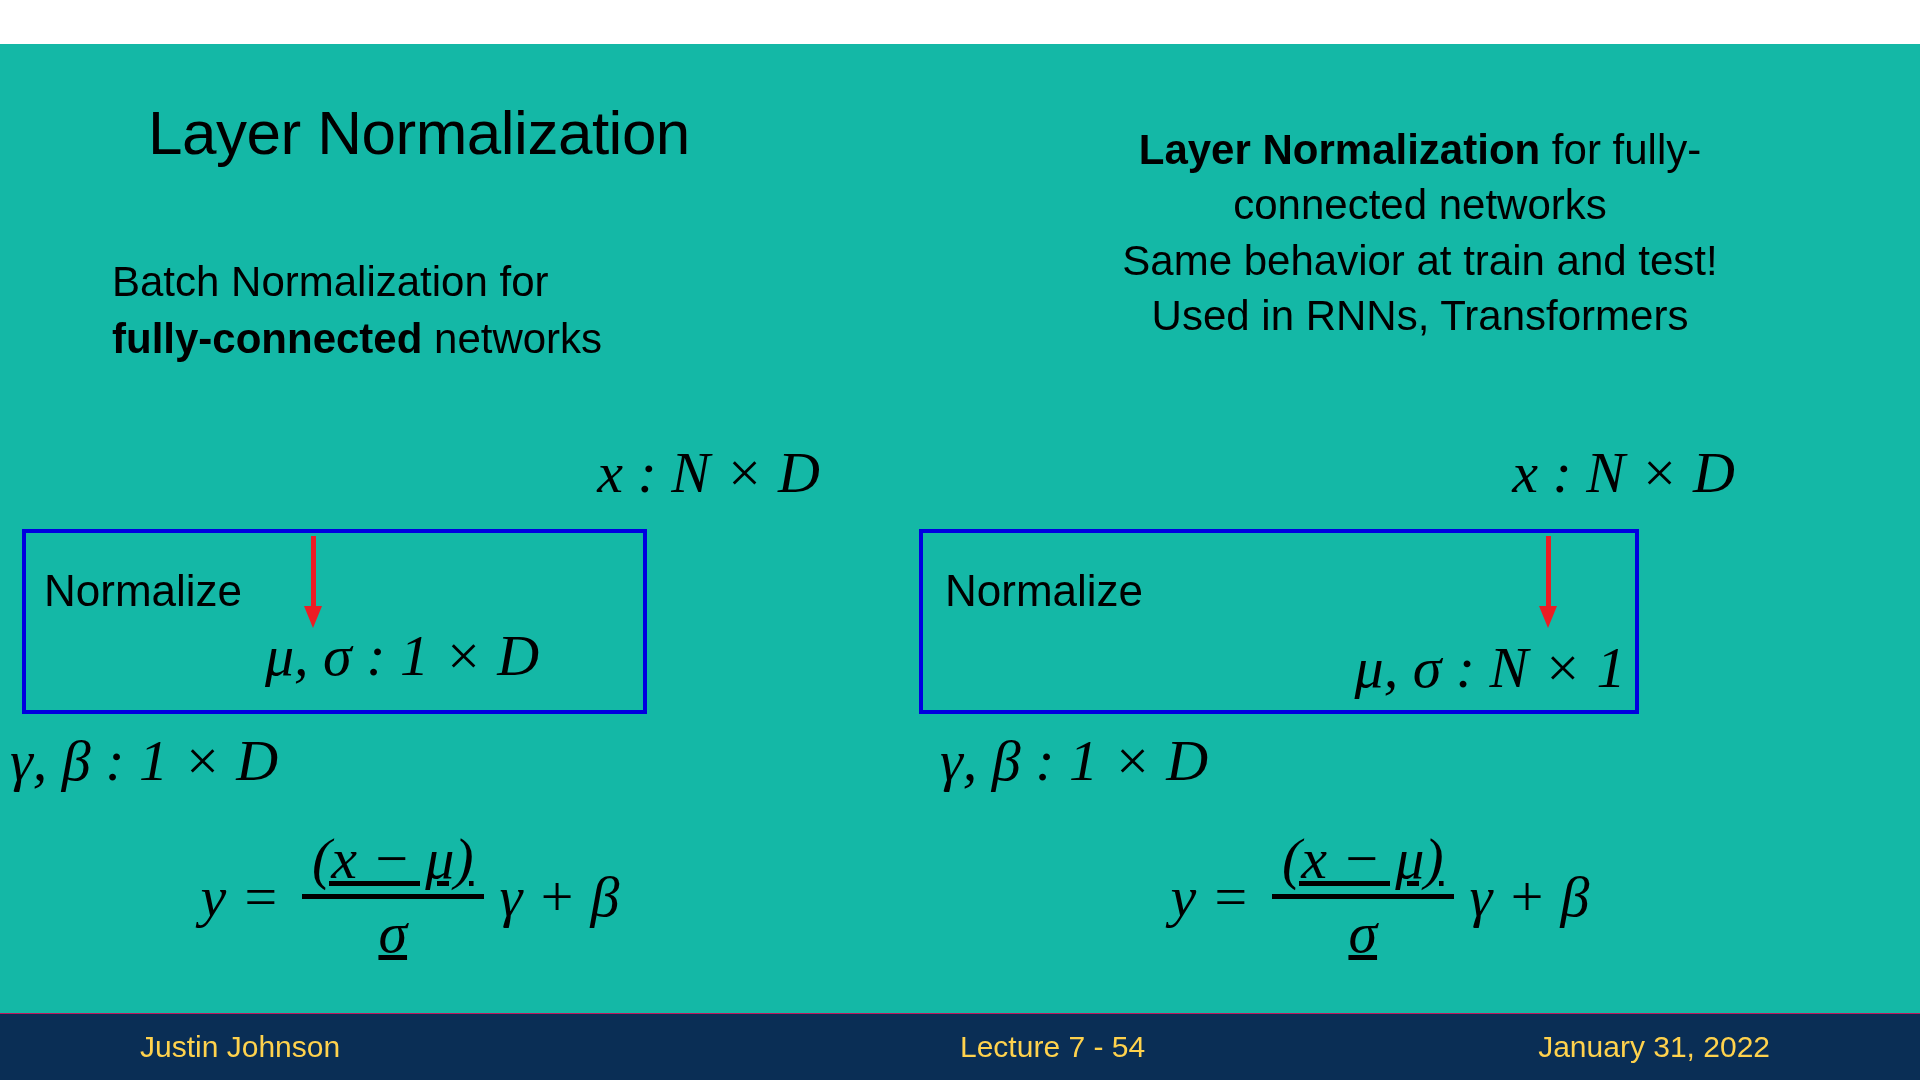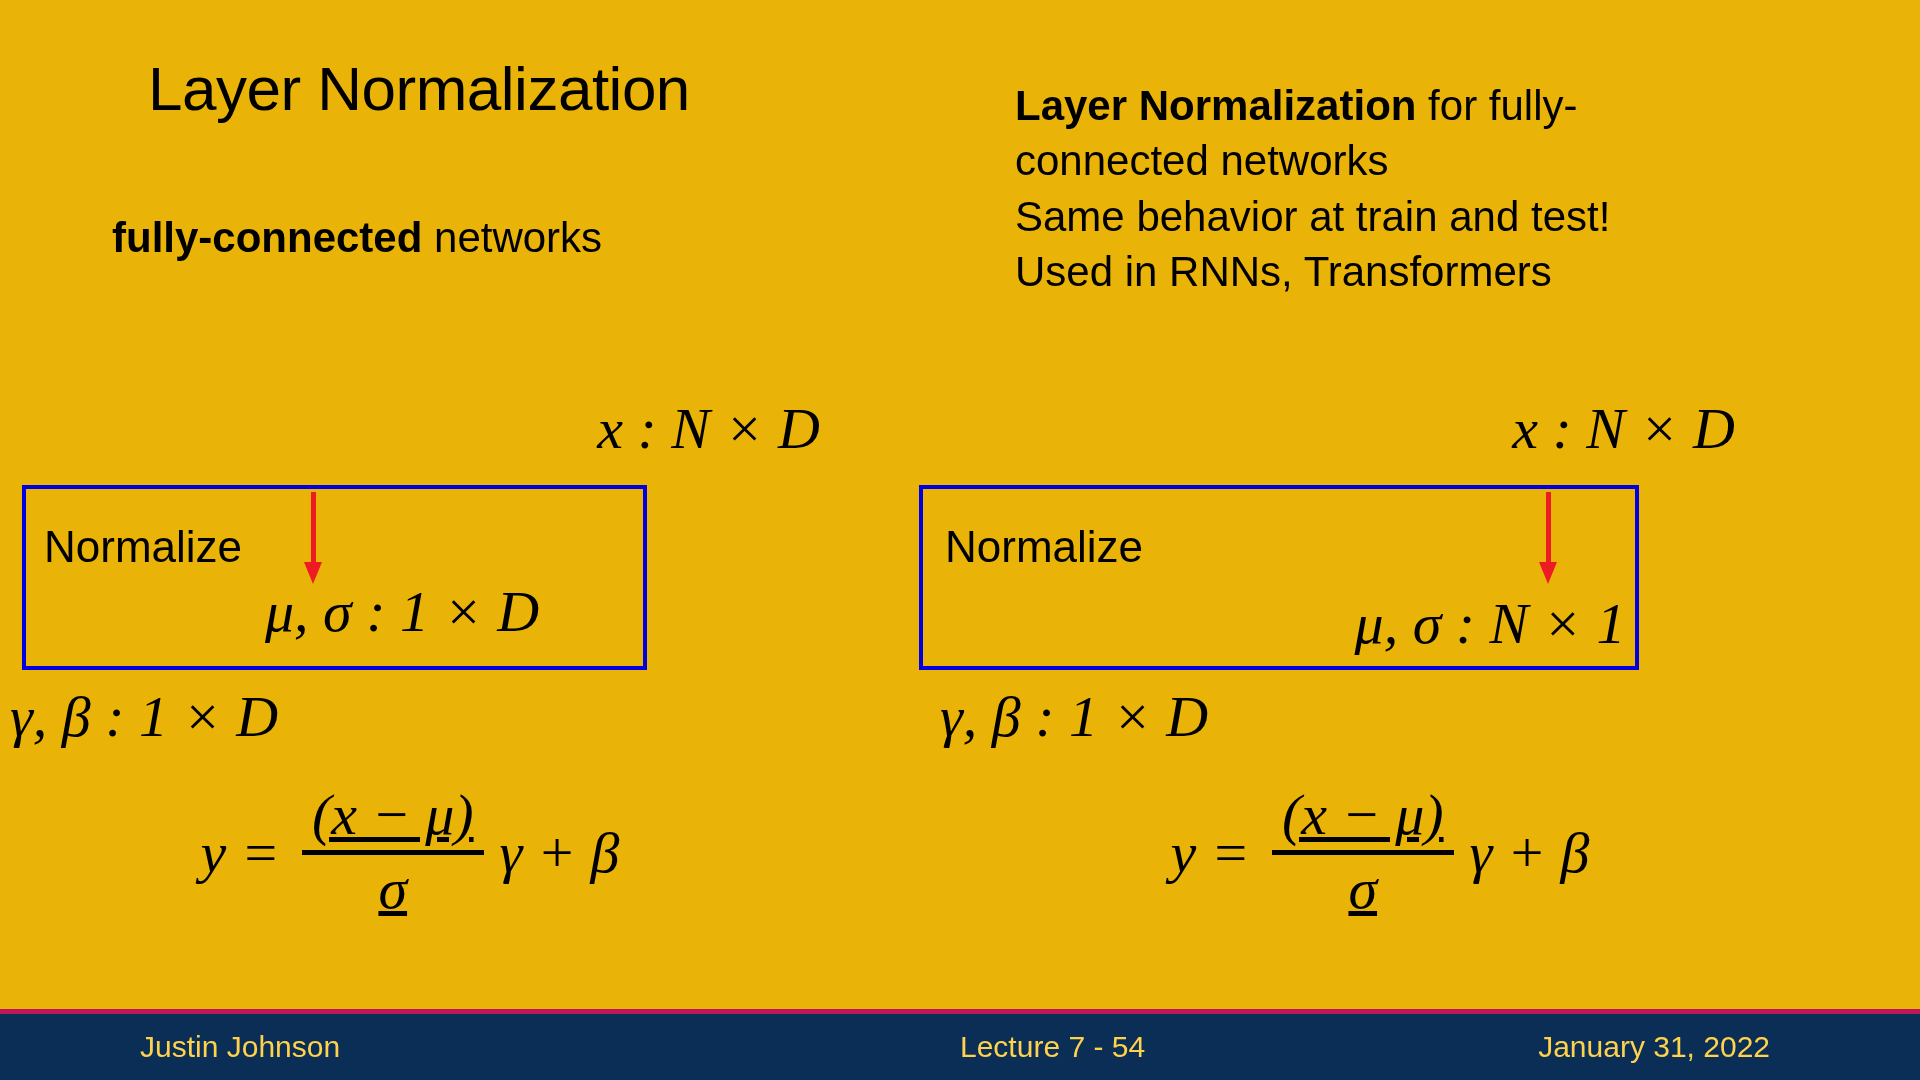--- a/index.html
+++ b/index.html
@@ -12,21 +12,22 @@
     height: 1080px;
     position: relative;
     overflow: hidden;
     font-family: "Liberation Sans", sans-serif;
     color: #000000;
   }
 
   .slide {
     position: absolute;
     inset: 0;
-    background: #eab308;
+    background: #14b8a6;
+    margin-top: 44px;
   }
 
   
   .slide-title {
     position: absolute;
     left: 148px;
     top: 56px;
     font-size: 62px;
     font-weight: 400;
     letter-spacing: -0.5px;
@@ -47,20 +48,21 @@
   .left-caption b { font-weight: 700; }
 
   
   .right-caption {
     position: absolute;
     left: 1015px;
     top: 78px;
     font-size: 42px;
     line-height: 1.32;
     width: 810px;
+    text-align: center;
   }
   .right-caption .ln { display: block; white-space: nowrap; }
   .right-caption b { font-weight: 700; }
 
   
   .panel { position: absolute; top: 400px; }
   .panel.left  { left: 0px;   width: 760px; }
   .panel.right { left: 905px; width: 800px; }
 
   .math {
@@ -191,21 +193,21 @@
   .eq-rhs { margin-left: 10px; }
 
   
   .footer {
     position: absolute;
     left: 0;
     right: 0;
     bottom: 0;
     height: 66px;
     background: #0A2E55;
-    border-top: 5px solid #be185d;
+    border-top: 1px solid #be185d;
   }
   .footer-inner {
     position: relative;
     height: 100%;
   }
   .footer span {
     position: absolute;
     top: 50%;
     transform: translateY(-50%);
     color: #FFD24D;
@@ -218,20 +220,21 @@
   .f-date { right: 150px; }
 </style>
 </head>
 <body>
 
 <div class="slide">
 
   <div class="slide-title">Layer Normalization</div>
 
   <div class="left-caption">
+    <span class="ln">Batch Normalization for</span>
     <span class="ln"><b>fully-connected</b><span> networks</span></span>
   </div>
 
   <div class="right-caption">
     <span class="ln"><b>Layer Normalization</b><span> for fully-</span></span>
     <span class="ln">connected networks</span>
     <span class="ln">Same behavior at train and test!</span>
     <span class="ln">Used in RNNs, Transformers</span>
   </div>
 

